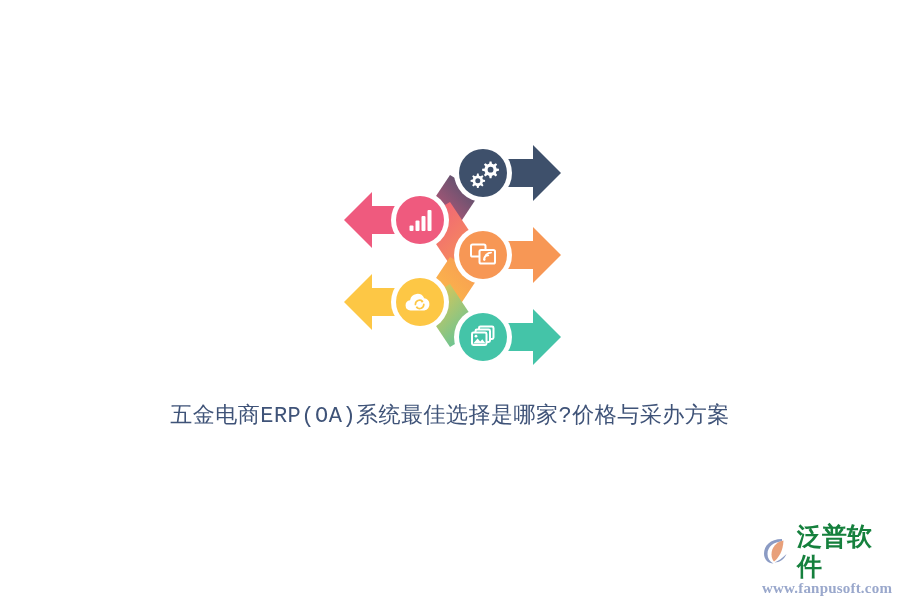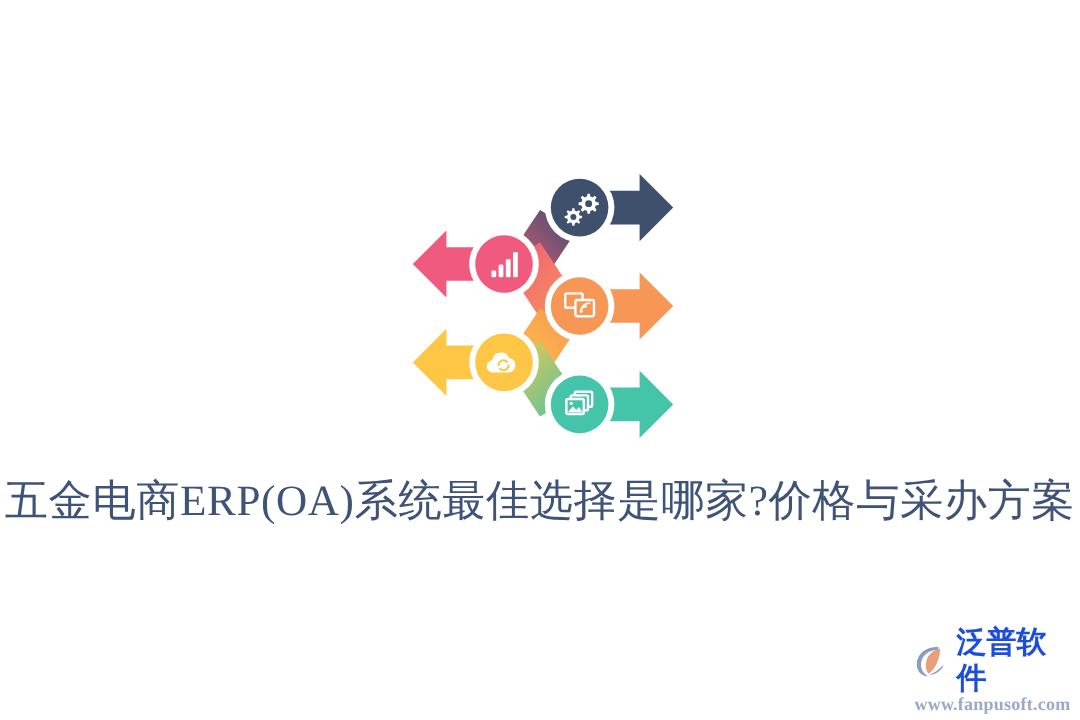--- a/index.html
+++ b/index.html
@@ -37,22 +37,22 @@
     height: 245px;
   }
 
   
   #headline {
     position: absolute;
     left: 0;
     top: 395px;
     width: 900px;
     text-align: center;
-    font-family: Liberation Serif, serif;
-    font-size: 36px;
+    font-family: Liberation Mono, monospace;
+    font-size: 22px;
     line-height: 44px;
     letter-spacing: 0.5px;
     color: #3f5378;
     white-space: nowrap;
   }
 
   
   #watermark {
     position: absolute;
     left: 762px;
@@ -70,24 +70,24 @@
     height: 30px;
     flex: 0 0 32px;
     margin-right: 3px;
   }
   #watermark .logo-mark svg {
     display: block;
     width: 32px;
     height: 30px;
   }
   #watermark .logo-text {
-    font-family: Liberation Serif, serif;
+    font-family: Liberation Sans, sans-serif;
     font-size: 25px;
     font-weight: bold;
-    color: #1d4ed8;
+    color: #15803d;
     letter-spacing: 0px;
     line-height: 30px;
   }
   #watermark .logo-url {
     font-family: "Liberation Serif", "DejaVu Serif", serif;
     font-size: 15px;
     font-weight: bold;
     color: #9aa8cc;
     letter-spacing: 0.2px;
     margin-top: 12px;

